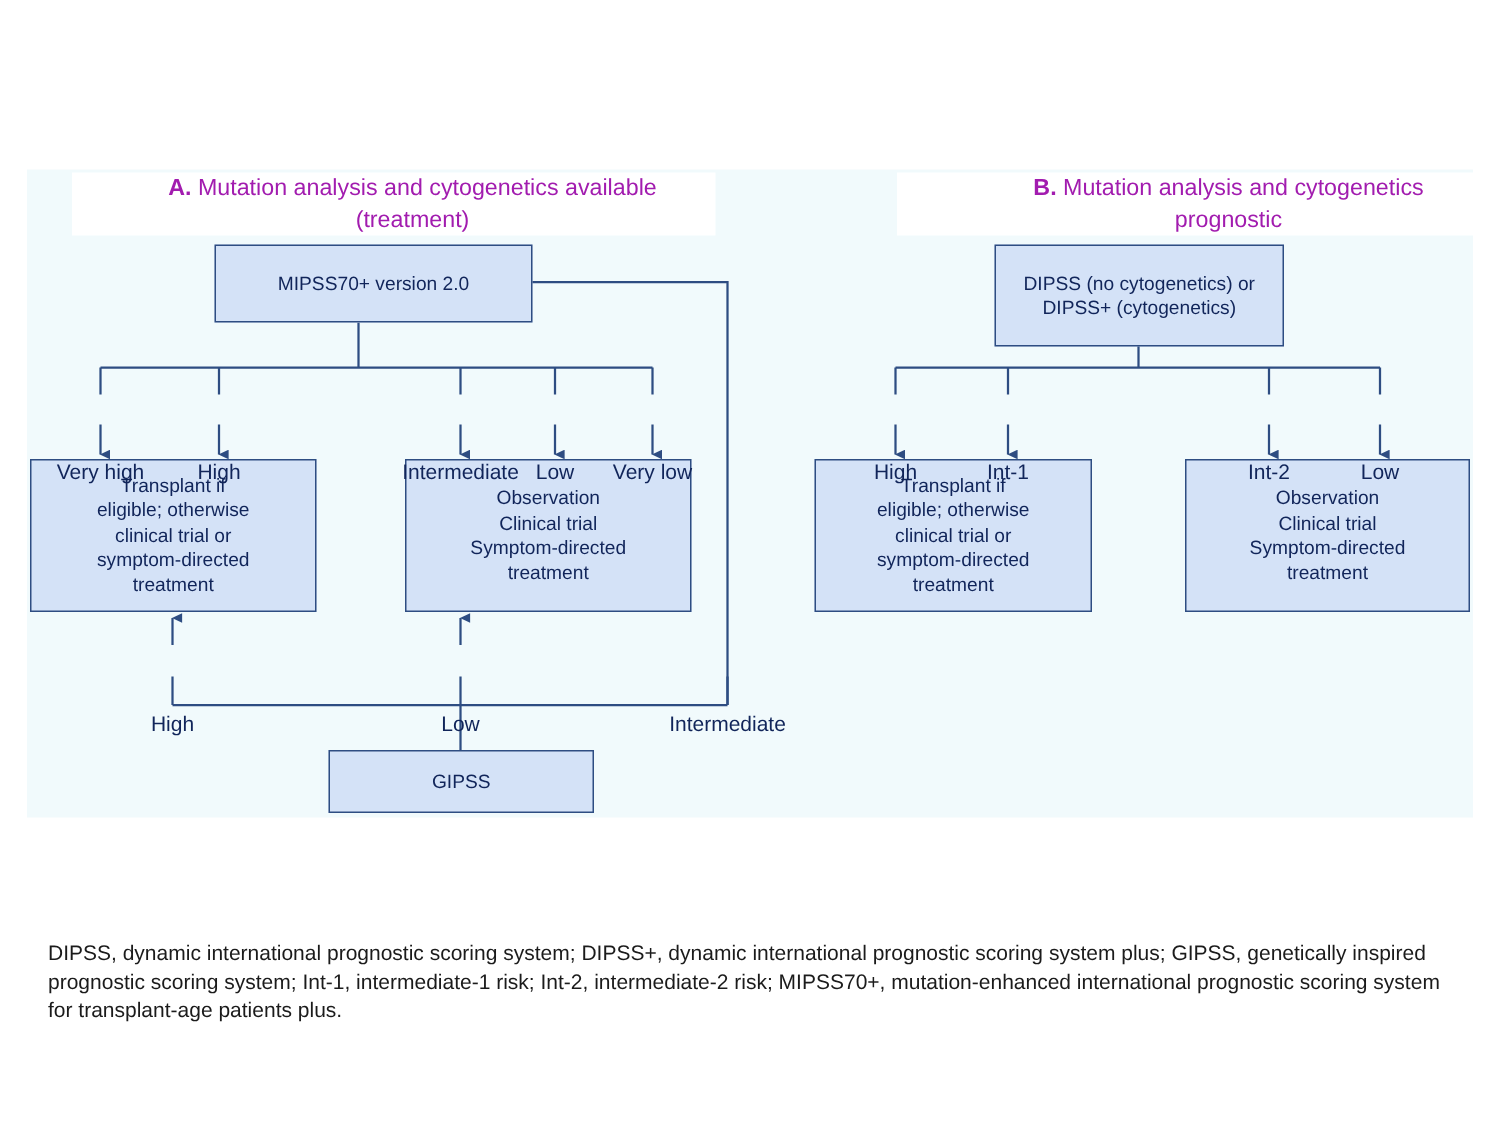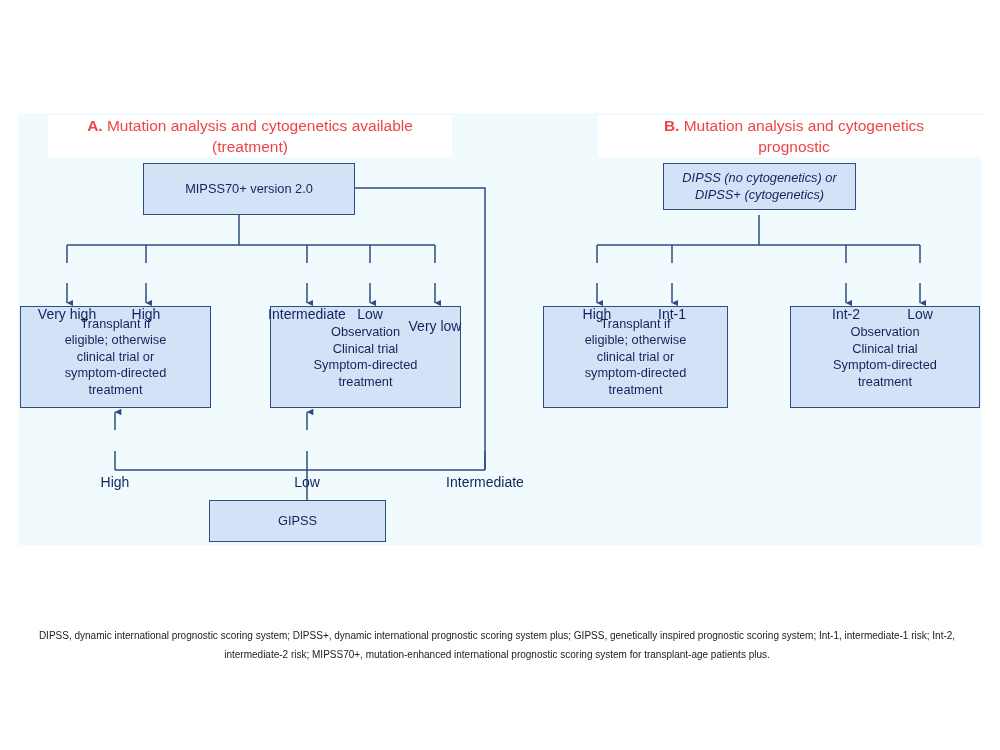--- a/index.html
+++ b/index.html
@@ -25,25 +25,26 @@
     position: absolute;
     left: 18px;
     top: 113px;
     width: 964px;
     height: 432px;
     background: #f1fafc;
   }
   .title {
     position: absolute;
     background: #ffffff;
-    color: #ef4444;
+    color: #a21caf;
     font-size: 15.5px;
     line-height: 21px;
     text-align: center;
     font-family: "Liberation Sans", sans-serif;
+    padding-left: 25px;
   }
   .title .letter {
     font-weight: bold;
   }
   #title-a {
     left: 48px;
     top: 115px;
     width: 404px;
   }
   #title-b {
@@ -76,24 +77,24 @@
     transform: translateX(-50%);
     text-align: center;
     margin-top: 39px;
   }
   .footnote {
     position: absolute;
     left: 32px;
     top: 626px;
     width: 930px;
     color: #1b1b1b;
-    font-size: 10px;
+    font-size: 14px;
     line-height: 19px;
     font-family: "Liberation Sans", sans-serif;
-    text-align: center;
+    text-align: left;
   }
   svg.wires {
     position: absolute;
     left: 0; top: 0;
     width: 1000px;
     height: 750px;
     pointer-events: none;
   }
 </style>
 </head>
@@ -183,35 +184,35 @@
 treatment</span>
   </div>
 
   <div class="node" style="left:270px; top:306px; width:191px; height:102px;">
     <span class="node-inner">Observation
 Clinical trial
 Symptom-directed
 treatment</span>
   </div>
 
-  <div class="node" style="left:209px; top:500px; width:177px; height:42px;">
+  <div class="node" style="left:219px; top:500px; width:177px; height:42px;">
     <span class="node-inner">GIPSS</span>
   </div>
 
   <div class="edge-label" style="left:67px; top:268px;">Very high</div>
   <div class="edge-label" style="left:146px; top:268px;">High</div>
   <div class="edge-label" style="left:307px; top:268px;">Intermediate</div>
   <div class="edge-label" style="left:370px; top:268px;">Low</div>
-  <div class="edge-label" style="left:435px; top:280px;">Very low</div>
+  <div class="edge-label" style="left:435px; top:268px;">Very low</div>
 
   <div class="edge-label" style="left:115px; top:436px;">High</div>
   <div class="edge-label" style="left:307px; top:436px;">Low</div>
   <div class="edge-label" style="left:485px; top:436px;">Intermediate</div>
 
-  <div class="node" style="left:663px; top:163px; width:193px; height:47px;font-style:italic;">
+  <div class="node" style="left:663px; top:163px; width:193px; height:68px;">
     <span class="node-inner">DIPSS (no cytogenetics) or
 DIPSS+ (cytogenetics)</span>
   </div>
 
   <div class="node" style="left:543px; top:306px; width:185px; height:102px;">
     <span class="node-inner">Transplant if
 eligible; otherwise
 clinical trial or
 symptom-directed
 treatment</span>

